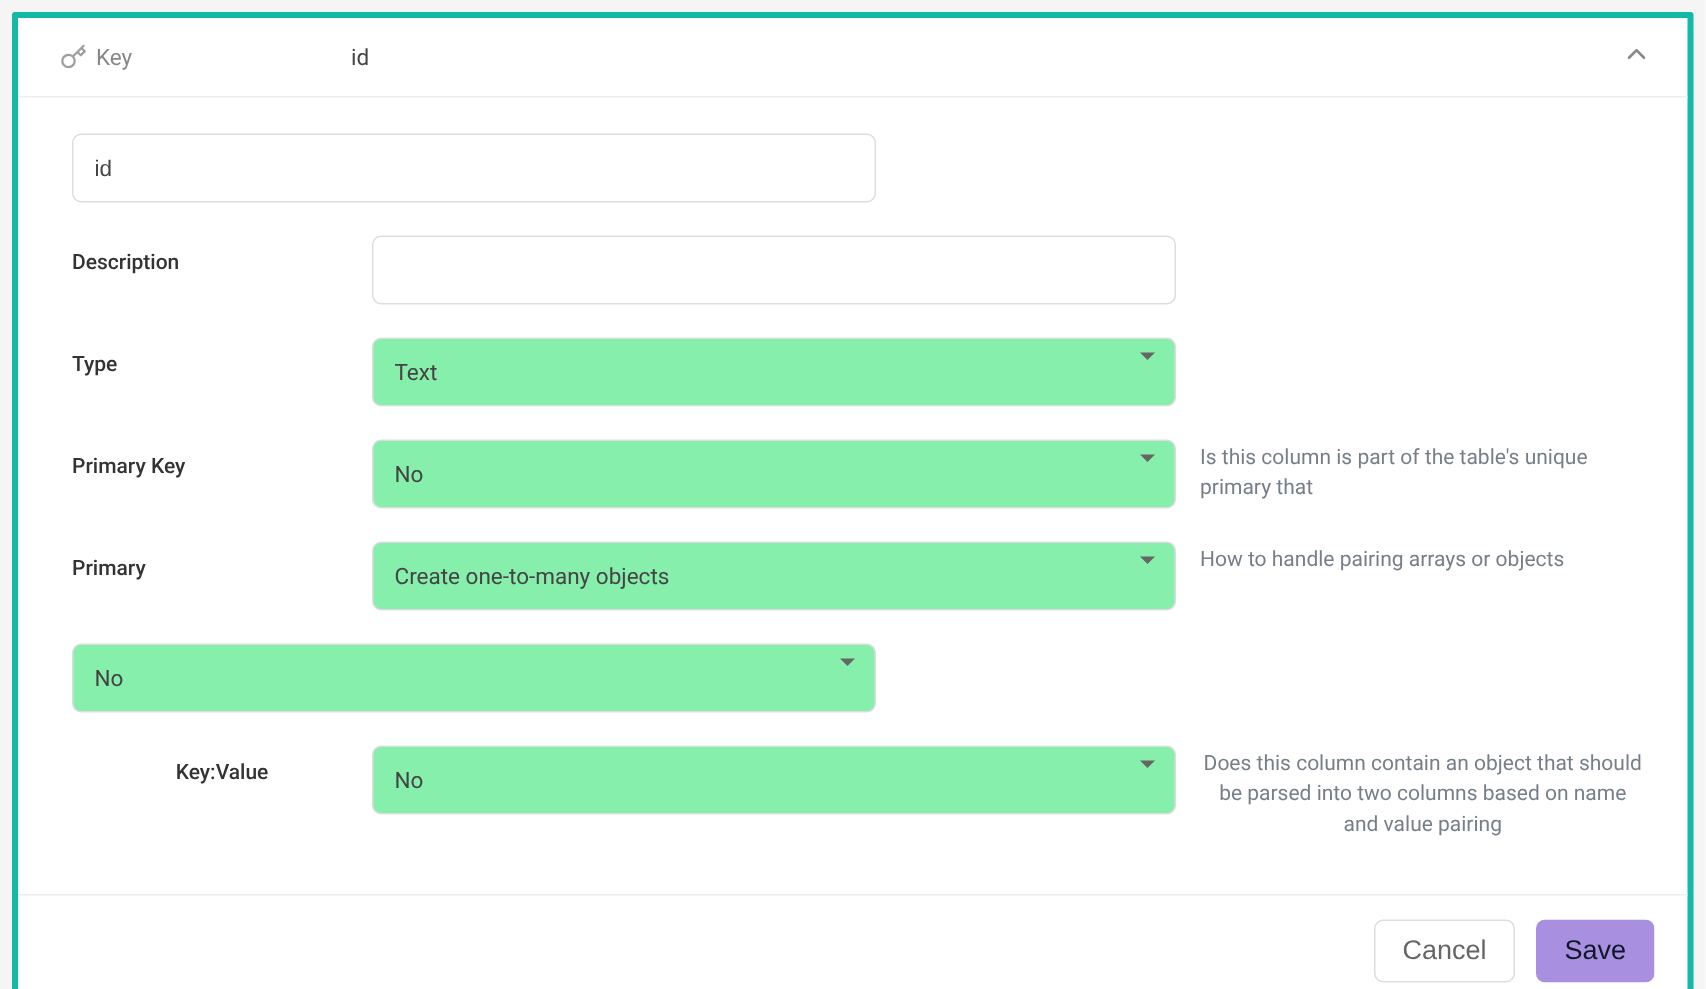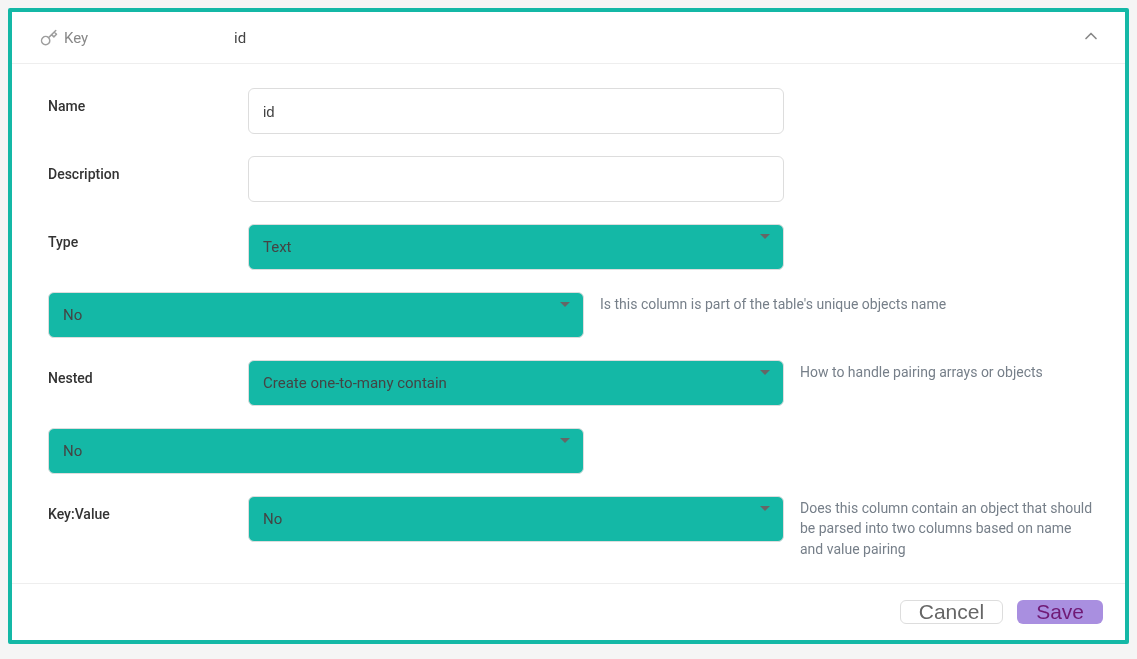--- a/index.html
+++ b/index.html
@@ -44,21 +44,21 @@
       height: 20px;
     }
     .panel-body {
       padding: 24px 28px 24px 36px;
     }
     .form-row {
       display: flex;
       align-items: flex-start;
       margin-bottom: 22px;
     }
-    .form-row:last-child { margin-bottom: 0; }
+    .form-row:last-child { margin-bottom: 12px; text-align: center; }
     .form-label {
       width: 200px;
       padding-top: 10px;
       color: #333;
       font-size: 14px;
       font-weight: 500;
     }
     .form-control-wrap {
       width: 536px;
     }
@@ -85,21 +85,21 @@
       width: 100%;
     }
     .select-display {
       width: 100%;
       height: 46px;
       border: 1px solid #ddd;
       border-radius: 6px;
       padding: 0 40px 0 14px;
       font-size: 15px;
       color: #444;
-      background: #14b8a6;
+      background: #86efac;
       display: flex;
       align-items: center;
       cursor: pointer;
     }
     .select-caret {
       position: absolute;
       right: 14px;
       top: 50%;
       transform: translateY(-50%);
       pointer-events: none;
@@ -111,39 +111,39 @@
       border-top: 5px solid #666;
     }
     .panel-footer {
       border-top: 1px solid #eee;
       padding: 16px 22px;
       display: flex;
       justify-content: flex-end;
       gap: 14px;
     }
     .btn {
-      height: 24px;
+      height: 42px;
       padding: 0 18px;
       border-radius: 6px;
-      font-size: 21px;
+      font-size: 18px;
       font-weight: 500;
       cursor: pointer;
       border: 1px solid transparent;
       display: inline-flex;
       align-items: center;
       justify-content: center;
     }
     .btn-cancel {
       background: #fff;
       border-color: #ddd;
       color: #666;
     }
     .btn-save {
       background: #a98fe0;
-      color: #701a75;
+      color: #0f172a;
     }
   </style>
 </head>
 <body>
 
 <div class="panel">
 
   <div class="panel-header">
     <span class="key-icon-wrap">
       <svg width="18" height="18" viewBox="0 0 24 24" fill="none" stroke="currentColor" stroke-width="2" stroke-linecap="round" stroke-linejoin="round">
@@ -155,21 +155,20 @@
     <span>
       <svg class="chevron" viewBox="0 0 24 24" fill="none" stroke="currentColor" stroke-width="2" stroke-linecap="round" stroke-linejoin="round">
         <polyline points="18 15 12 9 6 15"></polyline>
       </svg>
     </span>
   </div>
 
   <div class="panel-body">
 
     <div class="form-row">
-      <div class="form-label">Name</div>
       <div class="form-control-wrap">
         <input type="text" class="text-input" value="id" style="">
       </div>
       <div class="form-help"></div>
     </div>
 
     <div class="form-row">
       <div class="form-label">Description</div>
       <div class="form-control-wrap">
         <input type="text" class="text-input" value="" style="">
@@ -184,37 +183,38 @@
           <div class="select-display">
             <span>Text</span>
           </div>
           <span class="select-caret"><span class="caret-down"></span></span>
         </div>
       </div>
       <div class="form-help"></div>
     </div>
 
     <div class="form-row">
+      <div class="form-label">Primary Key</div>
       <div class="form-control-wrap">
         <div class="select-wrap">
           <div class="select-display">
             <span>No</span>
           </div>
           <span class="select-caret"><span class="caret-down"></span></span>
         </div>
       </div>
-      <div class="form-help">Is this column is part of the table's unique objects name</div>
-    </div>
-
-    <div class="form-row">
-      <div class="form-label">Nested</div>
-      <div class="form-control-wrap">
-        <div class="select-wrap">
-          <div class="select-display">
-            <span>Create one-to-many contain</span>
+      <div class="form-help">Is this column is part of the table's unique primary that</div>
+    </div>
+
+    <div class="form-row">
+      <div class="form-label">Primary</div>
+      <div class="form-control-wrap">
+        <div class="select-wrap">
+          <div class="select-display">
+            <span>Create one-to-many objects</span>
           </div>
           <span class="select-caret"><span class="caret-down"></span></span>
         </div>
       </div>
       <div class="form-help">How to handle pairing arrays or objects</div>
     </div>
 
     <div class="form-row">
       <div class="form-control-wrap">
         <div class="select-wrap">

